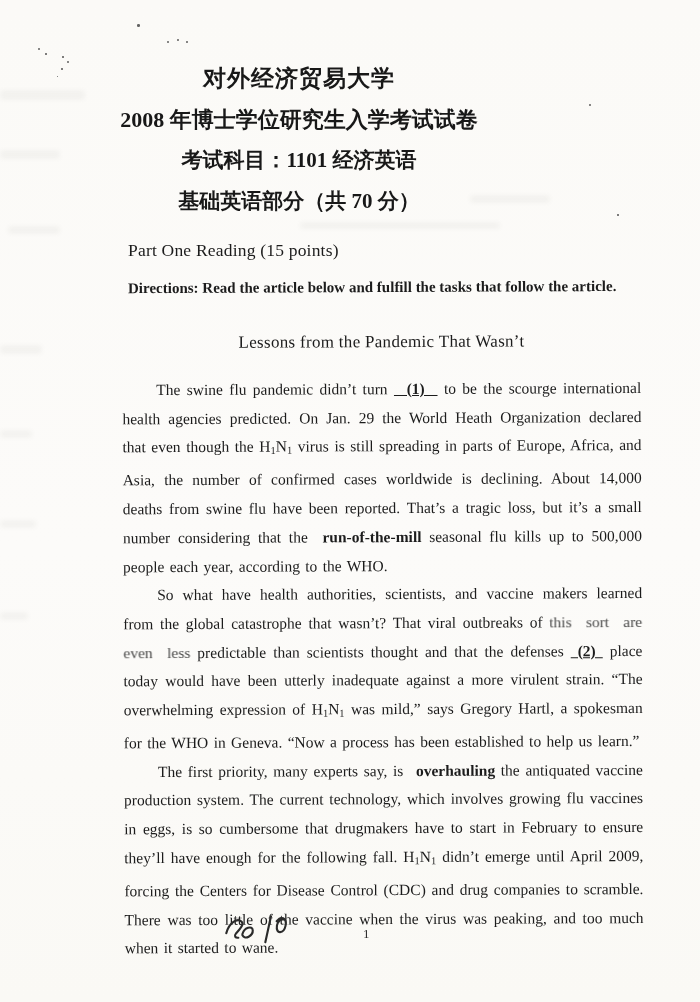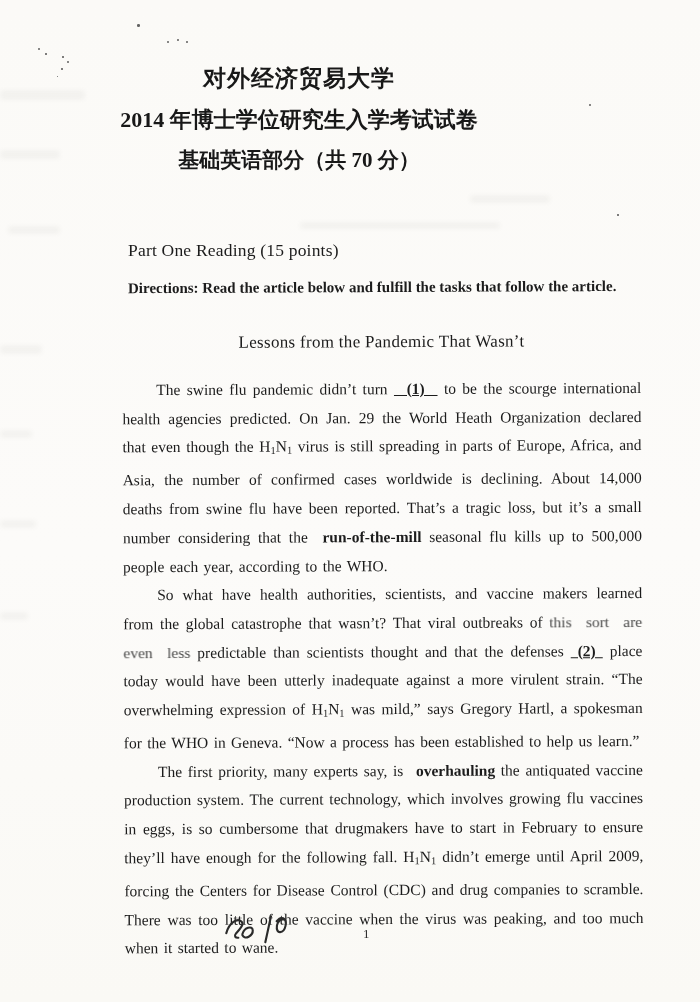--- a/index.html
+++ b/index.html
@@ -139,21 +139,22 @@
   <div class="speck" style="left:45px; top:53px; width:1.6px; height:1.6px;"></div>
   <div class="speck" style="left:62px; top:56px; width:1.6px; height:1.6px;"></div>
   <div class="speck" style="left:67px; top:61px; width:2px; height:2px;"></div>
   <div class="speck" style="left:61px; top:68px; width:1.6px; height:1.6px;"></div>
   <div class="speck" style="left:57px; top:76px; width:1.4px; height:1.4px;"></div>
   <div class="speck" style="left:589px; top:104px; width:1.8px; height:1.8px;"></div>
   <div class="speck" style="left:617px; top:214px; width:1.6px; height:1.6px;"></div>
 
   <div class="cn-header">
     <div class="hl hl1">对外经济贸易大学</div>
-    <div class="hl hl2">2014 年博士学位研究生入学考试试卷</div>
+    <div class="hl hl2">2008 年博士学位研究生入学考试试卷</div>
+    <div class="hl hl3">考试科目：1101 经济英语</div>
     <div class="hl hl4">基础英语部分（共 70 分）</div>
   </div>
 
   <div class="part-title">Part One Reading (15 points)</div>
 
   <div class="directions">Directions: Read the article below and fulfill the tasks that follow the article.</div>
 
   <div class="article">
     <h2 class="article-title">Lessons from the Pandemic That Wasn’t</h2>
     <div>

